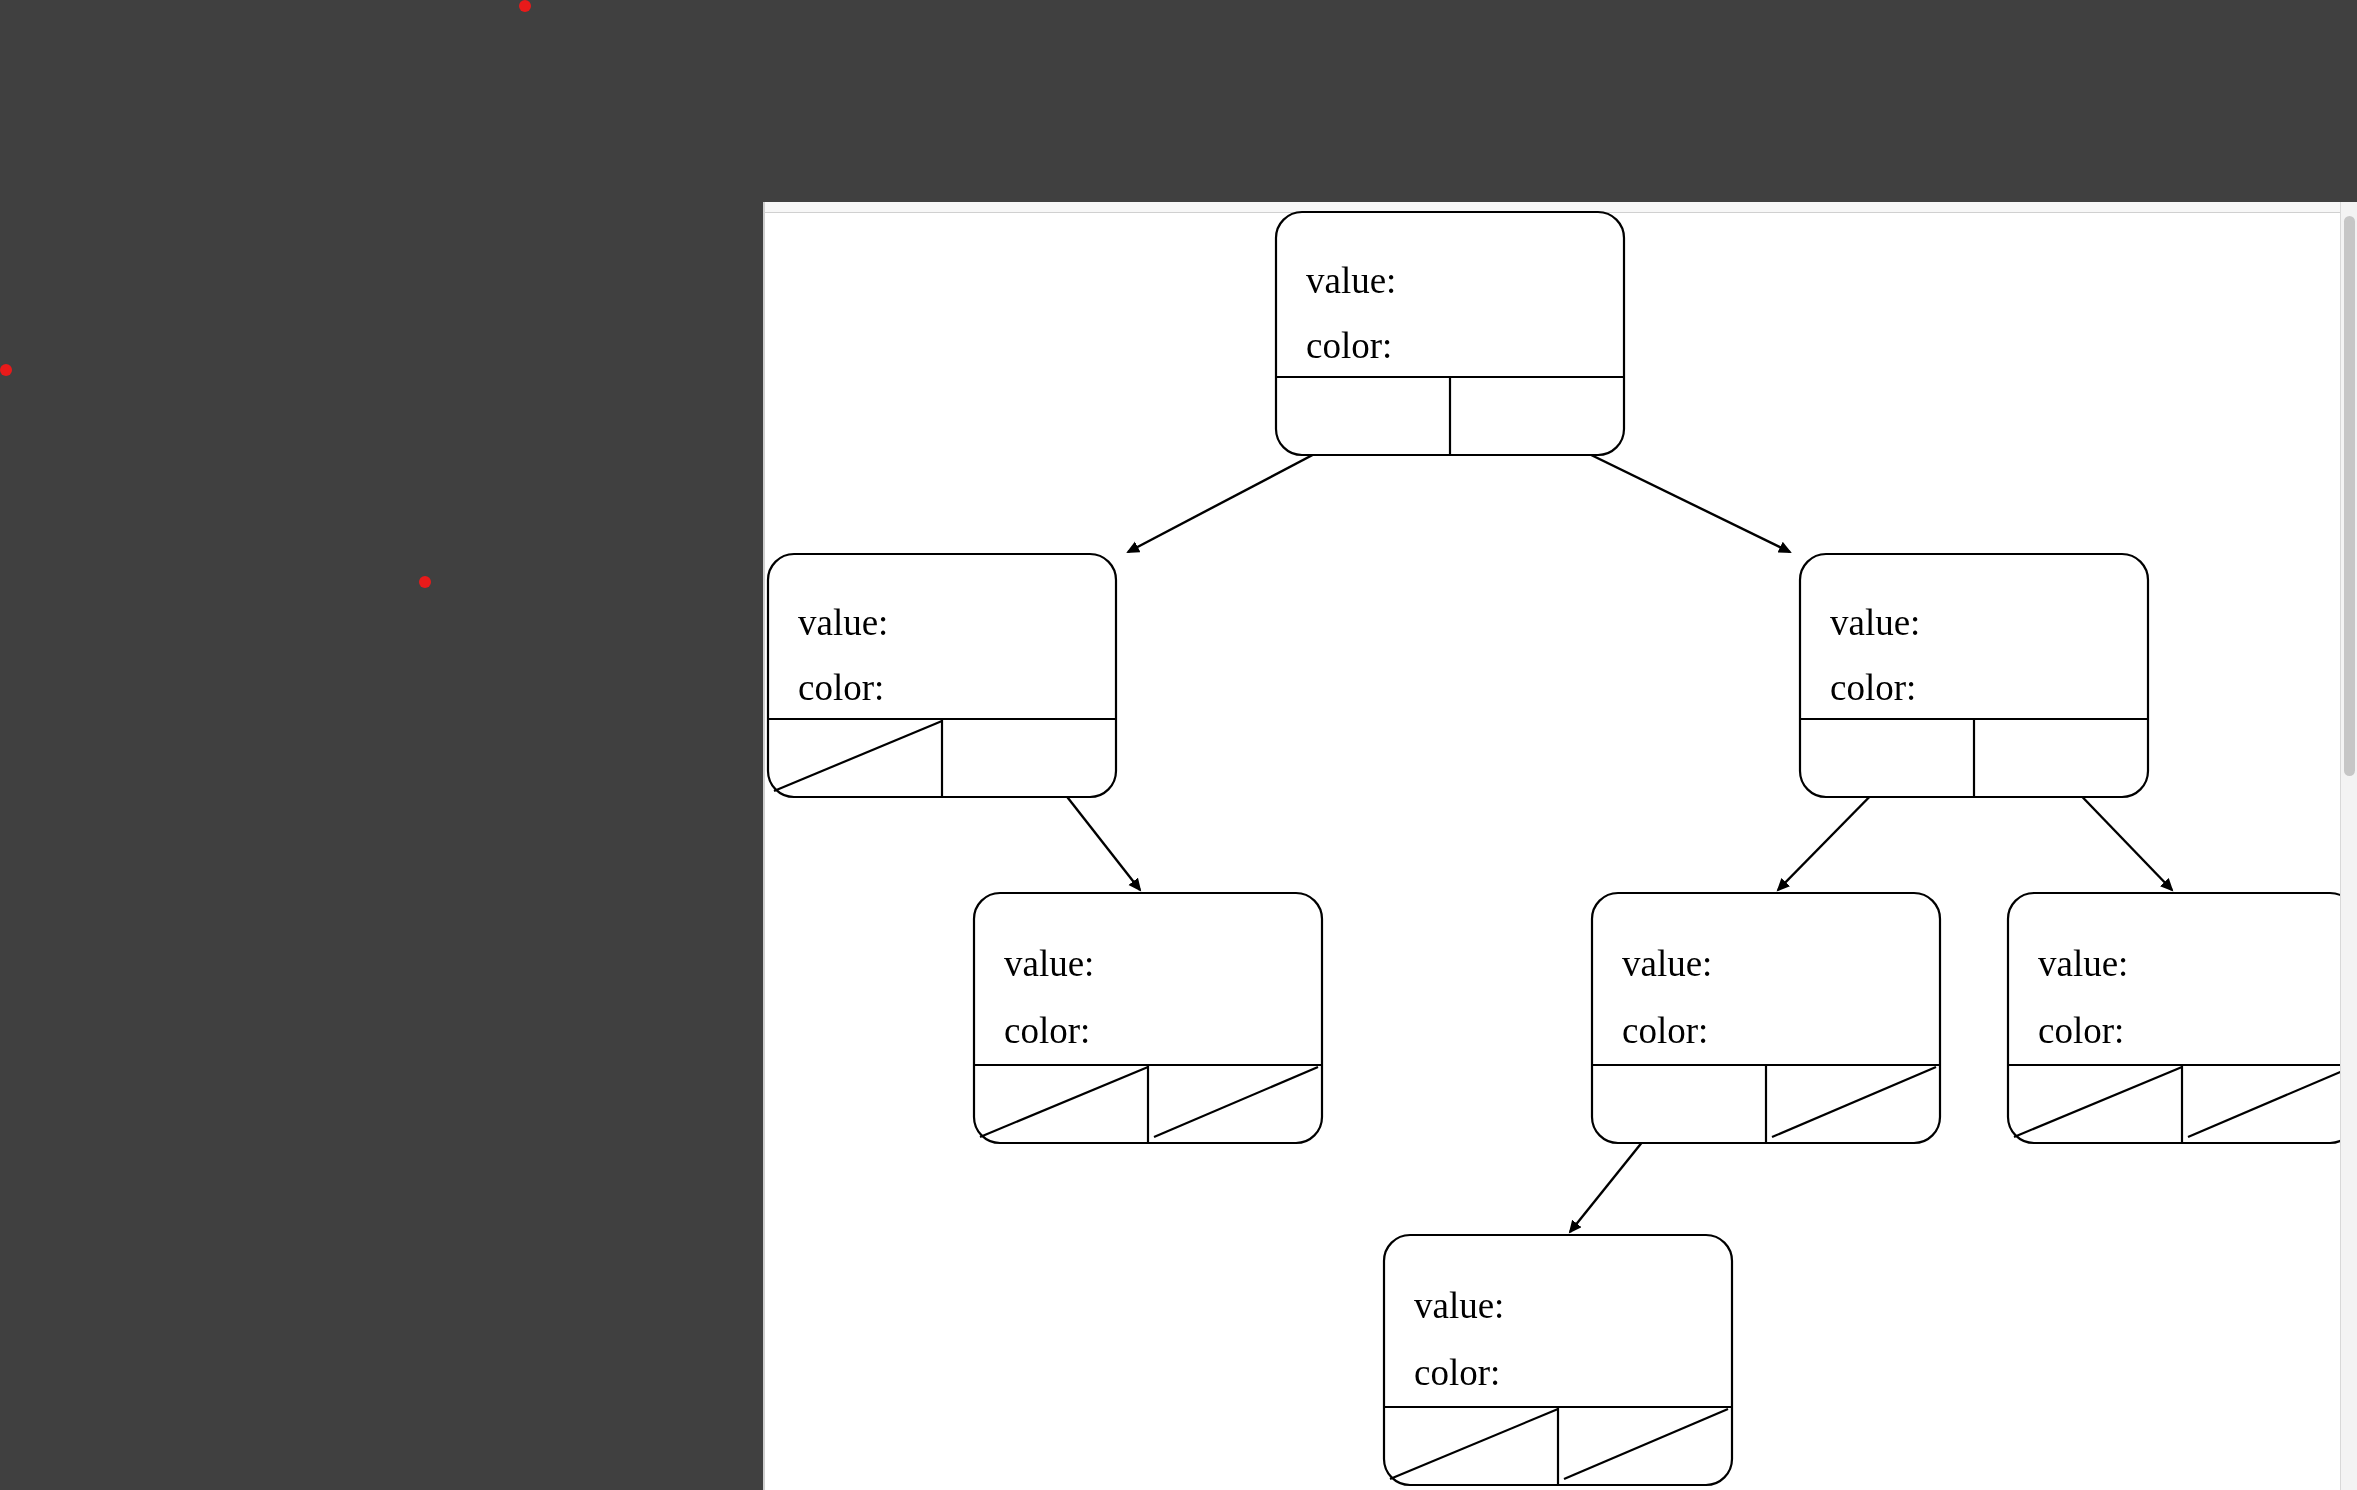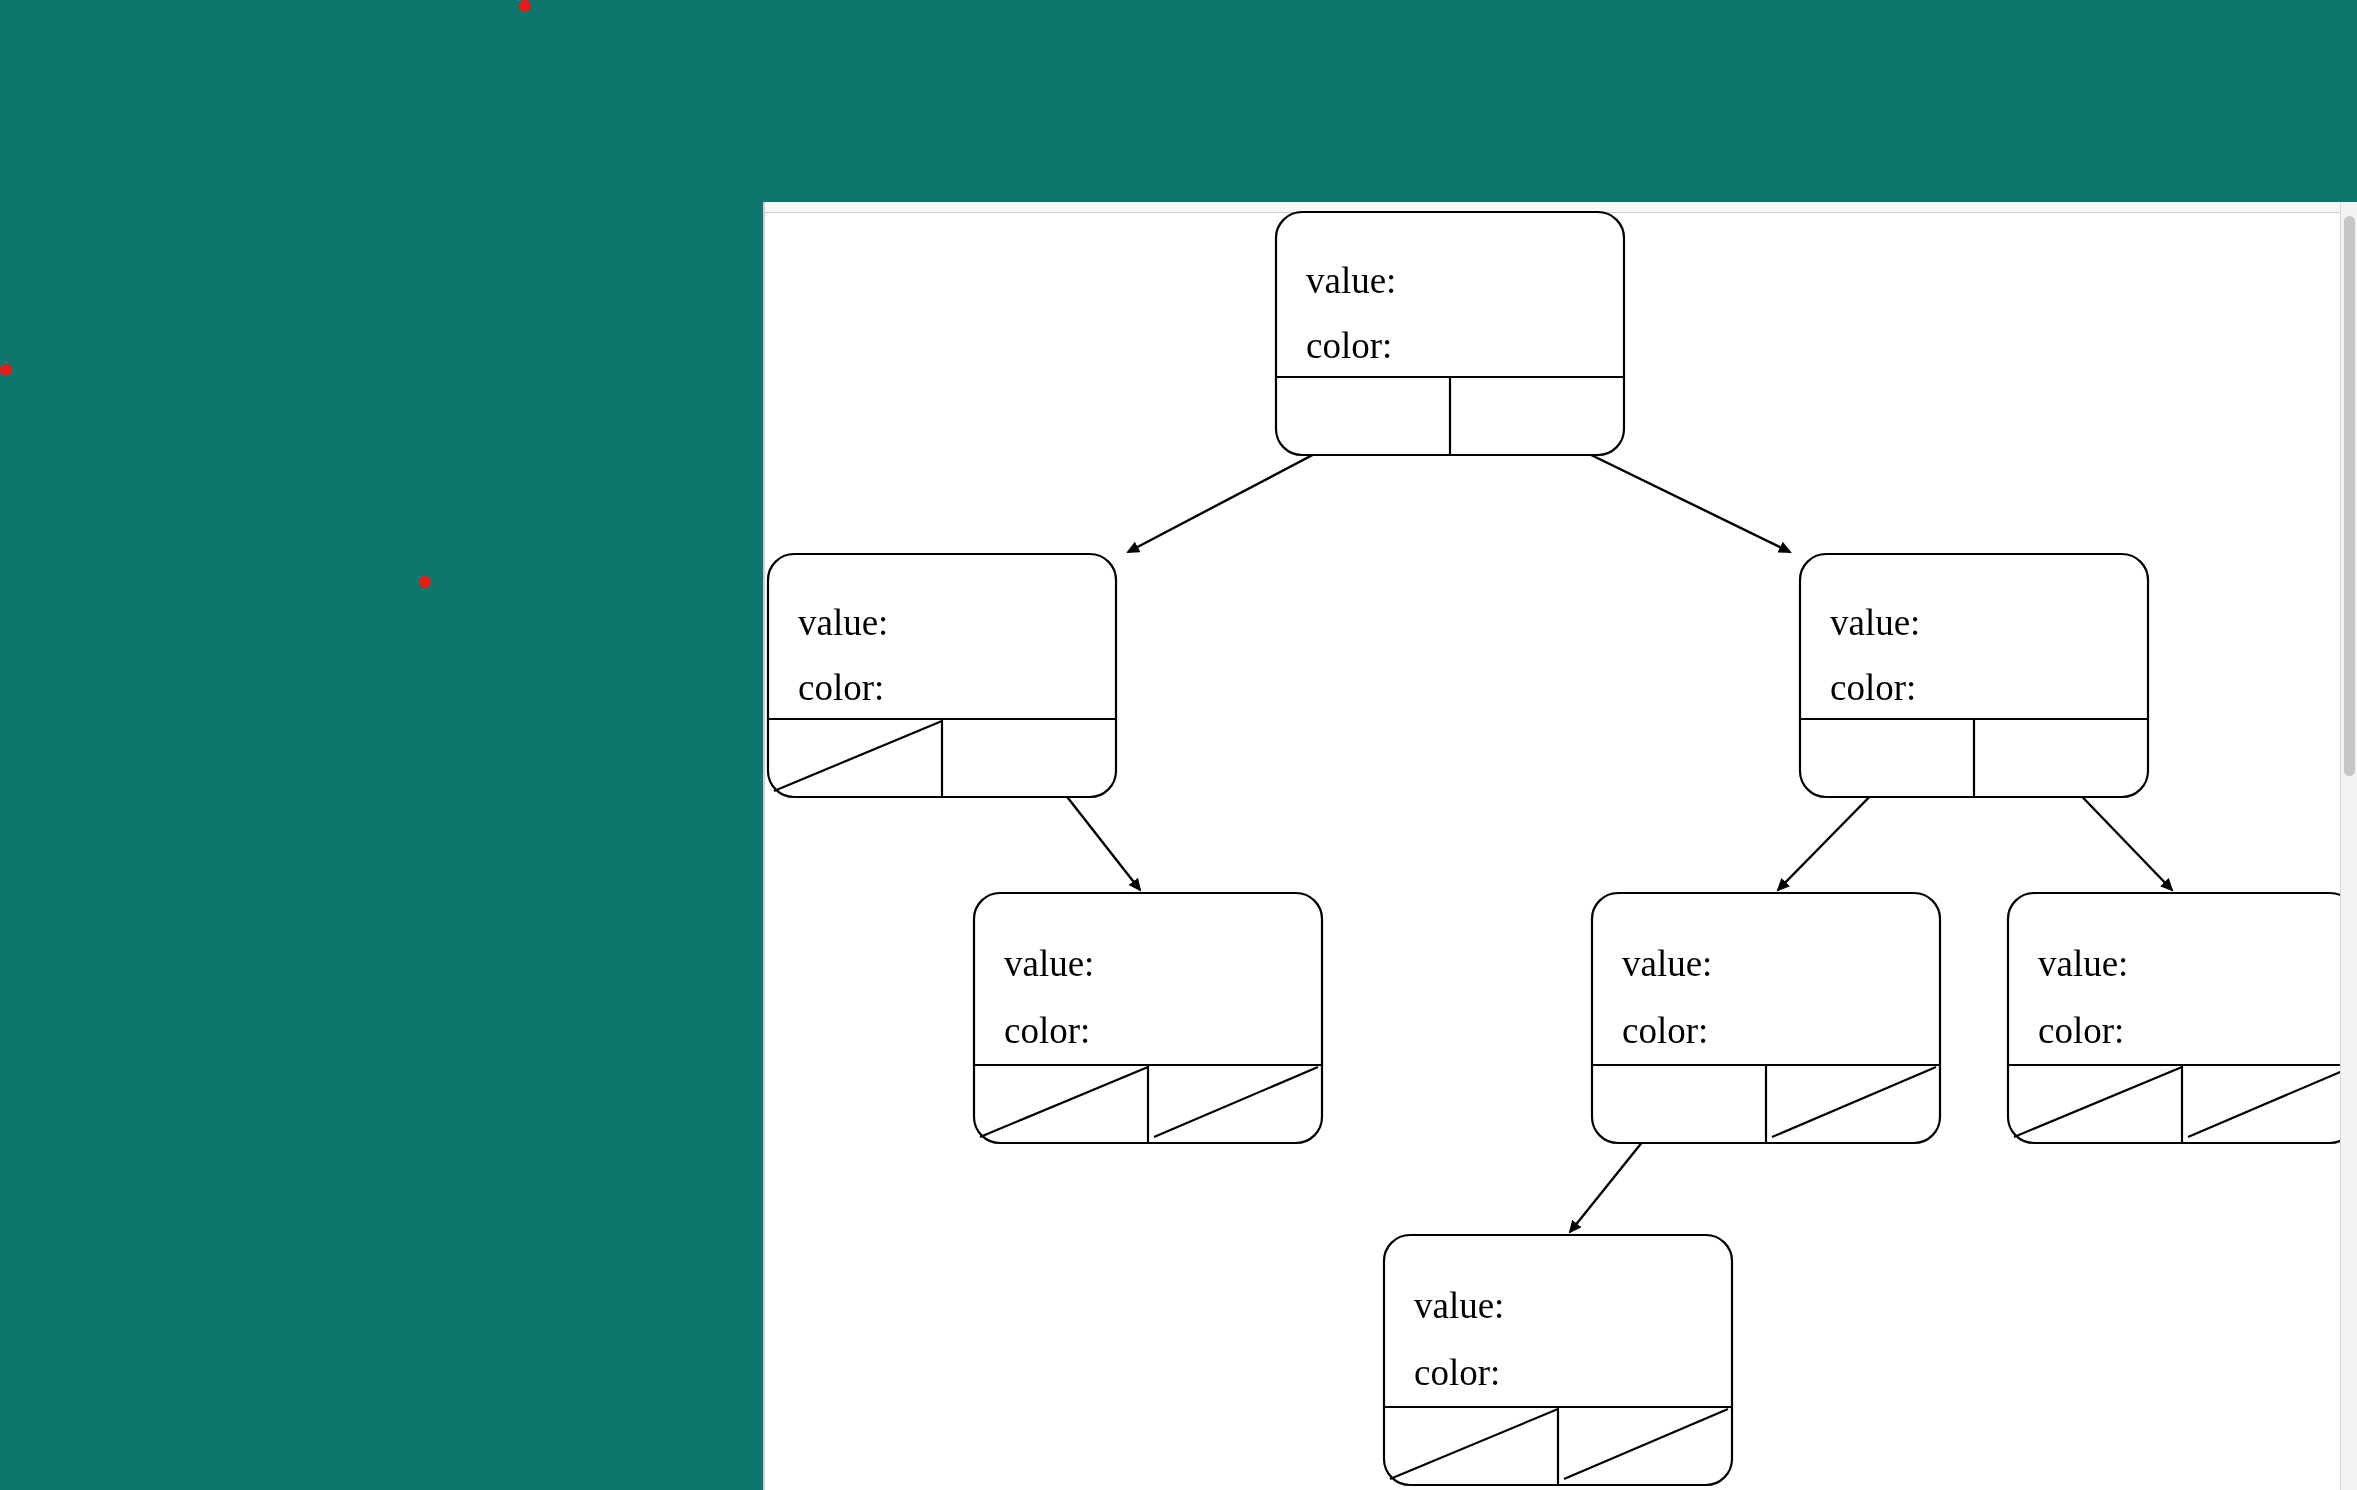--- a/index.html
+++ b/index.html
@@ -23,21 +23,21 @@
   .node-line{stroke:#000000;stroke-width:2.2;fill:none;}
   .slash{stroke:#000000;stroke-width:2.2;fill:none;}
   .edge{stroke:#000000;stroke-width:2.4;fill:none;}
   .arrowhead{fill:#000000;}
   .ntext{font-family:"Liberation Serif",serif;font-size:37px;fill:#000000;
          dominant-baseline:middle;}
 </style>
 </head>
 <body>
 
-<div id="stage" style="width: 2357px; height: 1490px; background: #0f766e;">
+<div id="stage" style="width: 2357px; height: 1490px; background: #404040;">
 
   <div class="dot" style="left: 519px; top: 0px; width: 12px; height: 12px; background: rgb(232, 26, 26);"></div>
   <div class="dot" style="left: 0px; top: 364px; width: 12px; height: 12px; background: rgb(232, 26, 26);"></div>
   <div class="dot" style="left: 419px; top: 576px; width: 12px; height: 12px; background: rgb(232, 26, 26);"></div>
 
   <div id="panel" style="left: 763px; top: 202px; width: 1594px; height: 1288px; background: rgb(255, 255, 255);">
     <div id="panel-topstrip" style="background: rgb(247, 247, 247);"></div>
     <div id="panel-leftedge"></div>
 
     <div id="svgwrap">

